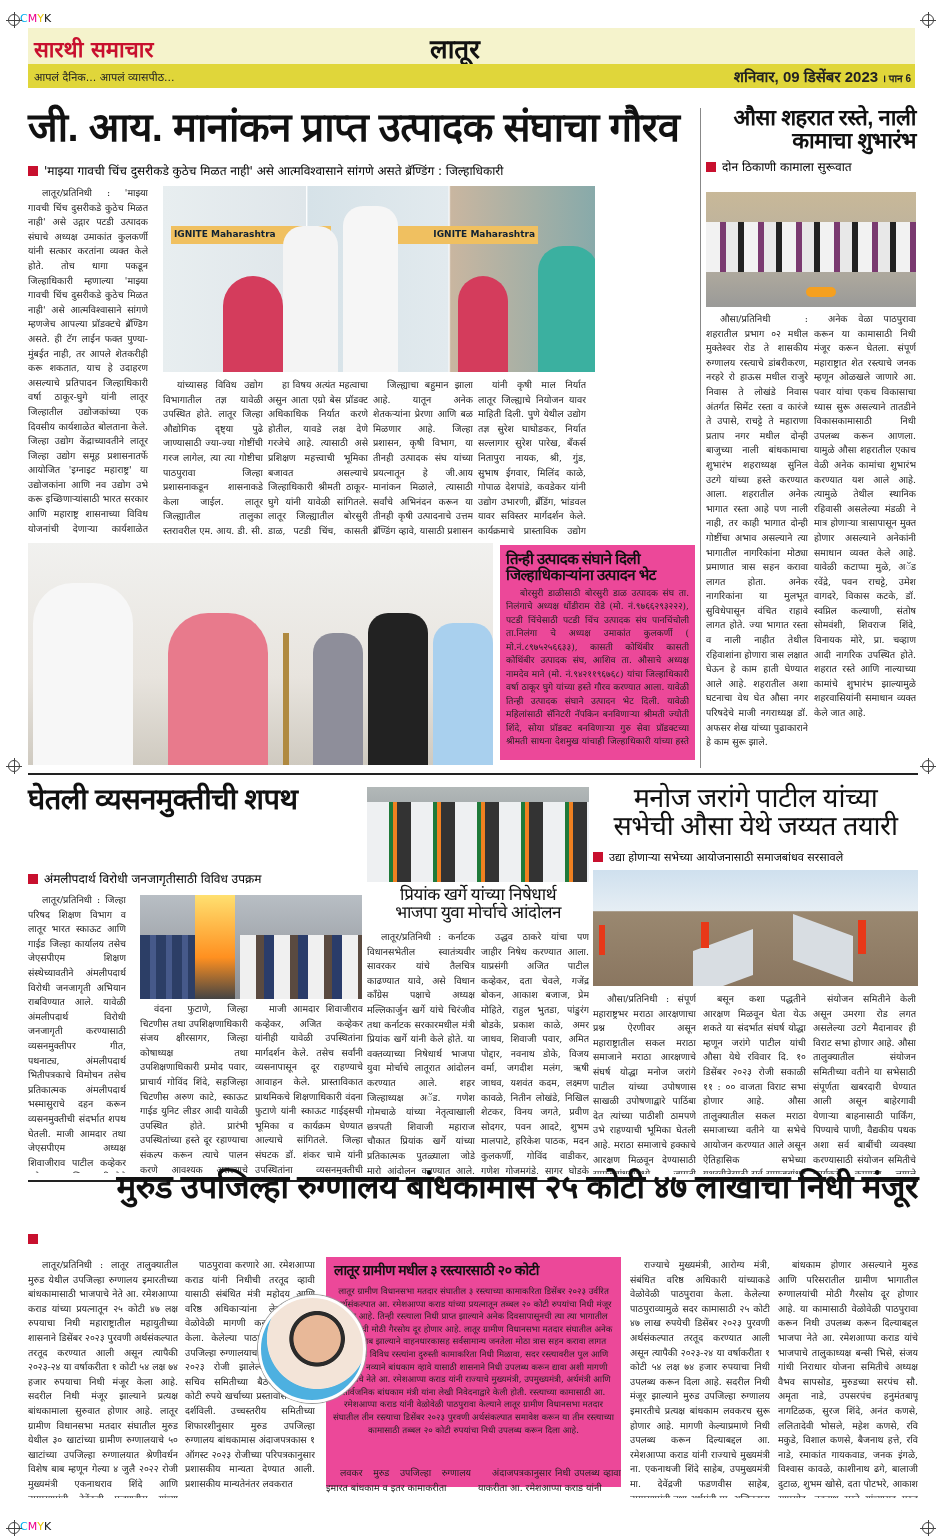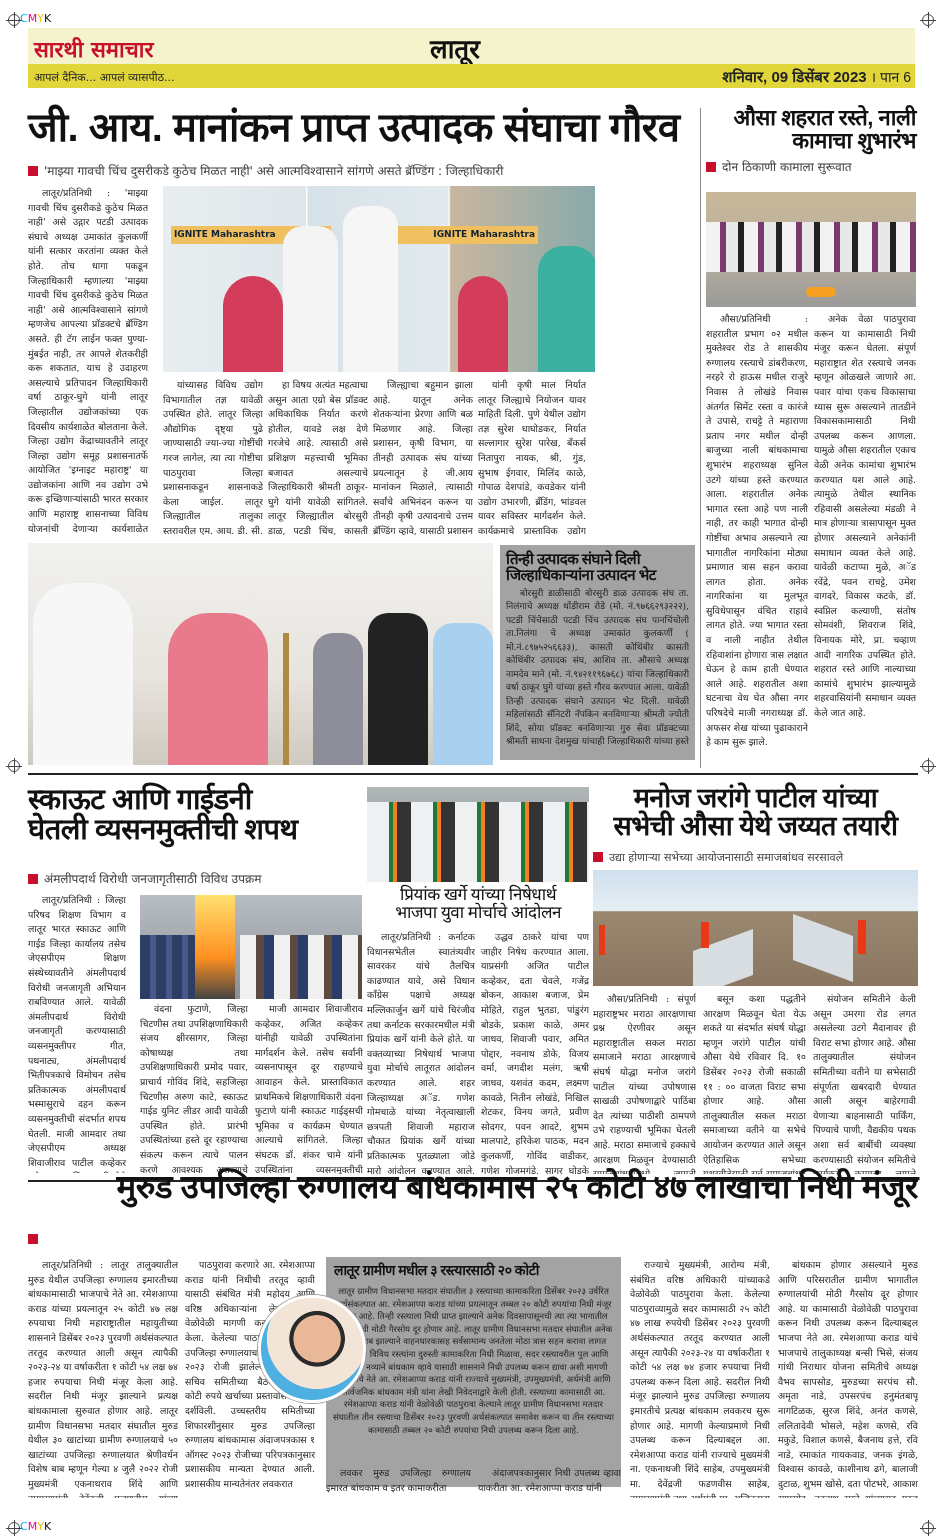--- a/index.html
+++ b/index.html
@@ -10,29 +10,29 @@
   .crosshair{width:12px;height:12px;border:1px solid #444;border-radius:50%;position:absolute}
   .crosshair:before,.crosshair:after{content:"";position:absolute;background:#444}
   .crosshair:before{left:5px;top:-3px;width:1px;height:16px}
   .crosshair:after{top:5px;left:-3px;width:16px;height:1px}
   .masthead{left:28px;top:28px;width:887px;height:36px;background:#f5f3cc}
   .brand{left:34px;top:33px;font-size:22px;font-weight:bold;color:#c8102e;font-family:"DejaVu Serif",serif}
   .city{left:430px;top:30px;font-size:26px;font-weight:bold;color:#111}
   .strip{left:28px;top:64px;width:887px;height:24px;background:#e0d63a}
   .tagline{left:34px;top:69px;font-size:11px;color:#222}
   .dateline{right:34px;top:66px;font-size:15px;font-weight:bold;color:#222;font-family:"Liberation Sans",sans-serif}
-  .dateline small{font-size:14px;font-weight:normal}
+  .dateline small{font-size:10px;font-weight:bold}
   .hl{font-weight:bold;color:#111;line-height:1.05;font-family:"Liberation Sans",sans-serif;letter-spacing:-0.5px}
-  .sub{font-size:13px;color:#404040;display:flex;align-items:center;gap:6px}
+  .sub{font-size:13px;color:#000000;display:flex;align-items:center;gap:6px}
   .bullet{width:10px;height:10px;background:#c8102e;display:inline-block;flex:none}
   .col{font-size:9.4px;line-height:14.6px;text-align:justify;color:#222;overflow:hidden;font-family:"DejaVu Serif",serif}
   .col p{text-indent:14px}
   .photo{overflow:hidden;background:#ccc}
   .rule{height:2px;background:#222}
-  .box{background:#a3a3a3}
+  .box{background:#ec4899}
   .vrule{width:1px;background:#888}
 </style>
 </head>
 <body>
 
 <div class="abs cmyk" style="left:20px;top:12px">
   <span class="c">C</span><span class="m">M</span><span class="y">Y</span><span class="k">K</span>
 </div>
 <div class="crosshair" style="left:8px;top:14px"></div>
 <div class="crosshair" style="left:922px;top:14px"></div>
@@ -109,21 +109,20 @@
   </div>
 <div class="abs col" style="left:814px;top:312px;width:102px;height:455px">
     <p>अनेक वेळा पाठपुरावा करून या कामासाठी निधी मंजूर करून घेतला. संपूर्ण महाराष्ट्रात शेत रस्त्याचे जनक म्हणून ओळखले जाणारे आ. पवार यांचा एकच विकासाचा ध्यास सुरू असल्याने तातडीने विकासकामासाठी निधी उपलब्ध करून आणला. यामुळे औसा शहरातील एकाच वेळी अनेक कामांचा शुभारंभ करण्यात यश आले आहे. त्यामुळे तेथील स्थानिक रहिवासी असलेल्या मंडळी ने मात्र होणाऱ्या त्रासापासून मुक्त होणार असल्याने अनेकांनी समाधान व्यक्त केले आहे. यावेळी कटाप्पा मुळे, अॅड रवेंद्रे, पवन राचट्टे, उमेश वागदरे, विकास कटके, डॉ. स्वप्निल कल्याणी, संतोष सोमवंशी, शिवराज शिंदे, विनायक मोरे, प्रा. चव्हाण आदी नागरिक उपस्थित होते. शहरात रस्ते आणि नाल्याच्या कामांचे शुभारंभ झाल्यामुळे शहरवासियांनी समाधान व्यक्त केले जात आहे.</p>
   </div>
 
 <div class="crosshair" style="left:8px;top:760px"></div>
 <div class="crosshair" style="left:922px;top:760px"></div>
 <div class="abs rule" style="left:28px;top:773px;width:890px"></div>
 
 <div class="abs hl" style="left:28px;top:784px;width:335px;font-size:29px">
-    <div>स्काऊट आणि गाईडनी</div>
     <div>घेतली व्यसनमुक्तीची शपथ</div>
   </div>
 <div class="abs sub" style="left:28px;top:870px;width:335px;font-size:12px">
     <span class="bullet"></span>
     <span>अंमलीपदार्थ विरोधी जनजागृतीसाठी विविध उपक्रम</span>
   </div>
 <div class="abs col" style="left:28px;top:893px;width:98px;height:280px">
     <p>लातूर/प्रतिनिधी : जिल्हा परिषद शिक्षण विभाग व लातूर भारत स्काऊट आणि गाईड जिल्हा कार्यालय तसेच जेएसपीएम शिक्षण संस्थेच्यावतीने अंमलीपदार्थ विरोधी जनजागृती अभियान राबविण्यात आले. यावेळी अंमलीपदार्थ विरोधी जनजागृती करण्यासाठी व्यसनमुक्तीपर गीत, पथनाट्य, अंमलीपदार्थ भितीपत्रकाचे विमोचन तसेच प्रतिकात्मक अंमलीपदार्थ भस्मासुराचे दहन करून व्यसनमुक्तीची संदर्भात शपथ घेतली. माजी आमदार तथा जेएसपीएम अध्यक्ष शिवाजीराव पाटील कव्हेकर तसेच लातूर जिल्हा परिषदेचे मुख्य कार्यकारी अधिकारी अनमोल सागर, जीएसपीएमचे उपाध्यक्ष अजित कव्हेकर, जिल्हा मुख्य आयुक्त तथा प्राथमिकचे शिक्षणाधिकारी</p>
   </div>
 <div class="abs photo" style="left:140px;top:895px;width:222px;height:104px;background:linear-gradient(180deg,#b8bec4 0,#8a8e94 100%)">
@@ -145,21 +144,21 @@
     <div>प्रियांक खर्गे यांच्या निषेधार्थ</div>
     <div>भाजपा युवा मोर्चाचे आंदोलन</div>
   </div>
 <div class="abs col" style="left:367px;top:930px;width:108px;height:244px">
     <p>लातूर/प्रतिनिधी : कर्नाटक विधानसभेतील स्वातंत्र्यवीर सावरकर यांचे तैलचित्र काढण्यात यावे, असे विधान काँग्रेस पक्षाचे अध्यक्ष मल्लिकार्जुन खर्गे यांचे चिरंजीव तथा कर्नाटक सरकारमधील मंत्री प्रियांक खर्गे यांनी केले होते. या वक्तव्याच्या निषेधार्थ भाजपा युवा मोर्चाचे लातूरात आंदोलन करण्यात आले. शहर जिल्हाध्यक्ष अॅड. गणेश गोमचाळे यांच्या नेतृत्वाखाली छत्रपती शिवाजी महाराज चौकात प्रियांक खर्गे यांच्या प्रतिकात्मक पुतळ्याला जोडे मारो आंदोलन करण्यात आले. या वक्तव्याबदल शिवसेना उद्धव ठाकरे गट यांनी आपली भूमिका स्पष्ट न केल्याने</p>
   </div>
 <div class="abs col" style="left:481px;top:930px;width:108px;height:244px">
     <p>उद्धव ठाकरे यांचा पण जाहीर निषेध करण्यात आला. याप्रसंगी अजित पाटील कव्हेकर, दता चेवले, गजेंद्र बोकन, आकाश बजाज, प्रेम मोहिते, राहुल भुतडा, पांडुरंग बोडके, प्रकाश काळे, अमर जाधव, शिवाजी पवार, अमित पोद्दार, नवनाथ डोके, विजय वर्मा, जगदीश मलंग, ऋषी जाधव, यशवंत कदम, लक्ष्मण कावळे, नितीन लोखंडे, निखिल शेटकर, विनय जगते, प्रवीण सोदगर, पवन आदटे, शुभम मालपाटे, हरिकेश पाठक, मदन कुलकर्णी, गोविंद वाडीकर, गणेश गोजमगुंडे, सागर घोडके प्रसाद पवार, चैतन्य फिस्के आदि पदाधिकारी उपस्थित होते.</p>
   </div>
 
-<div class="abs hl" style="left:593px;top:784px;width:325px;font-size:27px;text-align:center;font-weight:bold">
+<div class="abs hl" style="left:593px;top:784px;width:325px;font-size:27px;text-align:center;font-weight:normal">
     <div>मनोज जरांगे पाटील यांच्या</div>
     <div>सभेची औसा येथे जय्यत तयारी</div>
   </div>
 <div class="abs sub" style="left:593px;top:849px;width:325px;font-size:11px">
     <span class="bullet"></span>
     <span>उद्या होणाऱ्या सभेच्या आयोजनासाठी समाजबांधव सरसावले</span>
   </div>
 <div class="abs photo" style="left:593px;top:870px;width:325px;height:116px;background:linear-gradient(180deg,#cfe0ee 0,#e6eef4 35%,#9a8870 36%,#8a7660 100%)">
   <div class="abs" style="left:100px;top:70px;width:60px;height:46px;background:#d8dde2;transform:skewY(-20deg)"></div>
   <div class="abs" style="left:200px;top:55px;width:60px;height:46px;background:#d8dde2;transform:skewY(20deg)"></div>

